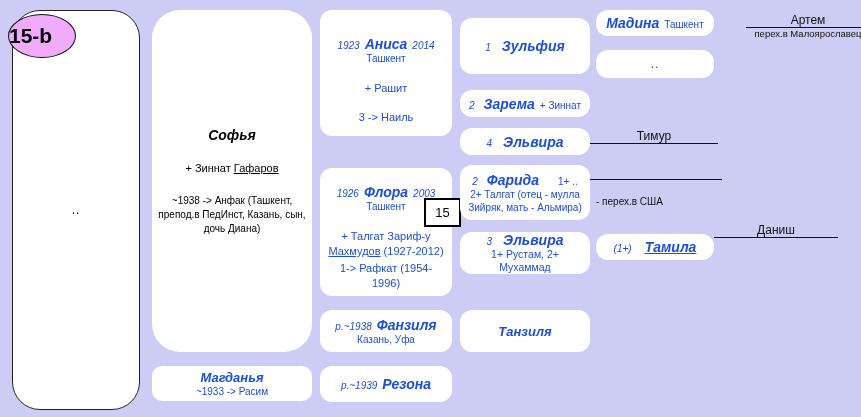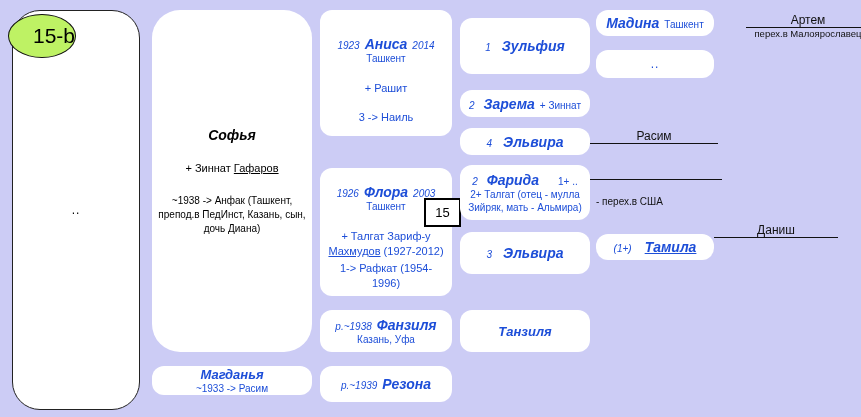--- a/index.html
+++ b/index.html
@@ -36,24 +36,25 @@
     justify-content:center;
     text-align:center;
   }
   .panel.outlined{border:1px solid #222;}
 
   
   .ellipse{
     position:absolute;
     border:1px solid #111;
     border-radius:50%;
-    background:#bef264;
-    display:flex;align-items:center;justify-content:flex-end;
+    background:#f0abfc;
+    display:flex;align-items:center;justify-content:flex-start;
     font-size:21px;
     color:#000;
+    font-weight:bold;
   }
 
   
   .nm{font-style:italic;font-weight:bold;}
   .yr{font-style:italic;font-size:10px;font-weight:normal;}
   .sm{font-size:10px;}
   .sub{font-size:10px;line-height:13px;}
   .ord{font-style:italic;font-size:10px;}
   .u{text-decoration:underline;}
 
@@ -92,21 +93,21 @@
 
   <div class="panel" style="left:152px;top:10px;width:160px;height:342px;padding:8px 10px;">
     <div class="nm" style="font-size:14px;">Софья</div>
     <div class="blk" style="margin-top:18px;">
       <span>+ Зиннат</span>
       <span class="u">Гафаров</span>
     </div>
     <div class="blk" style="margin-top:18px;width:150px;font-size:10px;line-height:14px;">~1938 -&gt; Анфак (Ташкент, препод.в ПедИнст, Казань, сын, дочь Диана)</div>
   </div>
 
-  <div class="box" style="left:152px;top:366px;width:160px;height:29px;">
+  <div class="box" style="left:152px;top:366px;width:160px;height:35px;border-radius:10px;">
     <div class="nm" style="font-size:13px;">Магданья</div>
     <div class="sub">~1933 -&gt; Расим</div>
   </div>
 
   <div class="box" style="left:320px;top:10px;width:132px;height:126px;padding:6px;justify-content:flex-start;">
     <div class="row1" style="margin-top:20px;">
       <span class="yr">1923</span>
       <span class="nm">Аниса</span>
       <span class="yr">2014</span>
     </div>
@@ -178,20 +179,21 @@
       <span class="sm" style="margin-left:14px;">1+ ..</span>
     </div>
     <div class="sub" style="font-size:10px;line-height:13px;width:124px;">2+ Талгат (отец - мулла Зийряк, мать - Альмира)</div>
   </div>
 
   <div class="box" style="left:460px;top:232px;width:130px;height:42px;padding:3px 4px;">
     <div class="row1">
       <span class="ord">3</span>
       <span class="nm" style="margin-left:6px;">Эльвира</span>
     </div>
+    <div class="sub" style="font-size:10.5px;">1+ Рустам, 2+ Мухаммад</div>
   </div>
 
   <div class="box" style="left:460px;top:310px;width:130px;height:42px;">
     <div class="nm" style="font-size:13px;">Танзиля</div>
   </div>
 
   <div class="box" style="left:596px;top:10px;width:118px;height:26px;">
     <div class="row1">
       <span class="nm">Мадина</span>
       <span class="sm">Ташкент</span>
@@ -209,21 +211,21 @@
     </div>
   </div>
 
   <div class="rel" style="left:746px;top:6px;width:124px;height:22px;">
     <div class="lbl">Артем</div>
     <div class="line"></div>
     <div class="lbl2">перех.в Малоярославец</div>
   </div>
 
   <div class="rel" style="left:590px;top:124px;width:128px;height:20px;">
-    <div class="lbl">Расим</div>
+    <div class="lbl">Тимур</div>
     <div class="line"></div>
   </div>
 
   <div class="rel" style="left:590px;top:160px;width:132px;height:20px;">
     <div class="line"></div>
   </div>
   <div class="note" style="left:596px;top:196px;">- перех.в США</div>
 
   <div class="rel" style="left:714px;top:218px;width:124px;height:20px;">
     <div class="lbl">Даниш</div>

